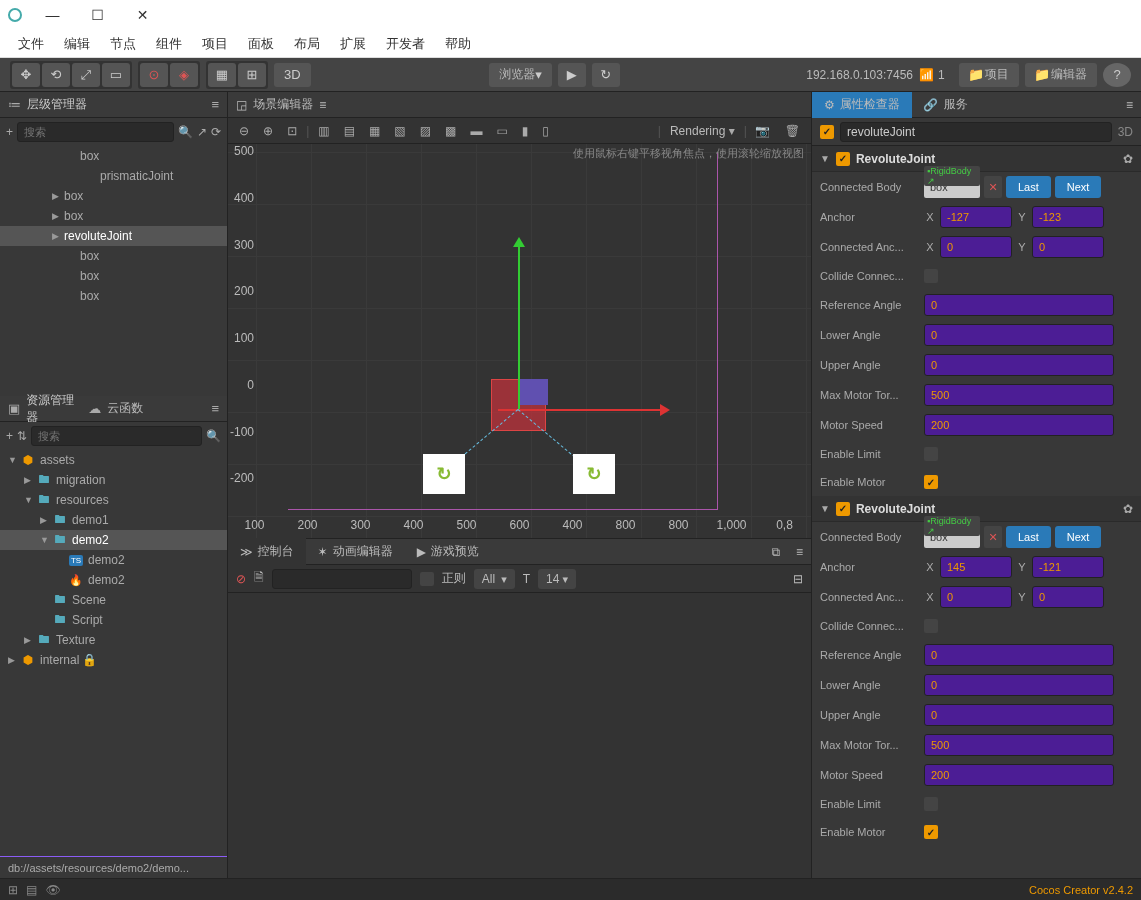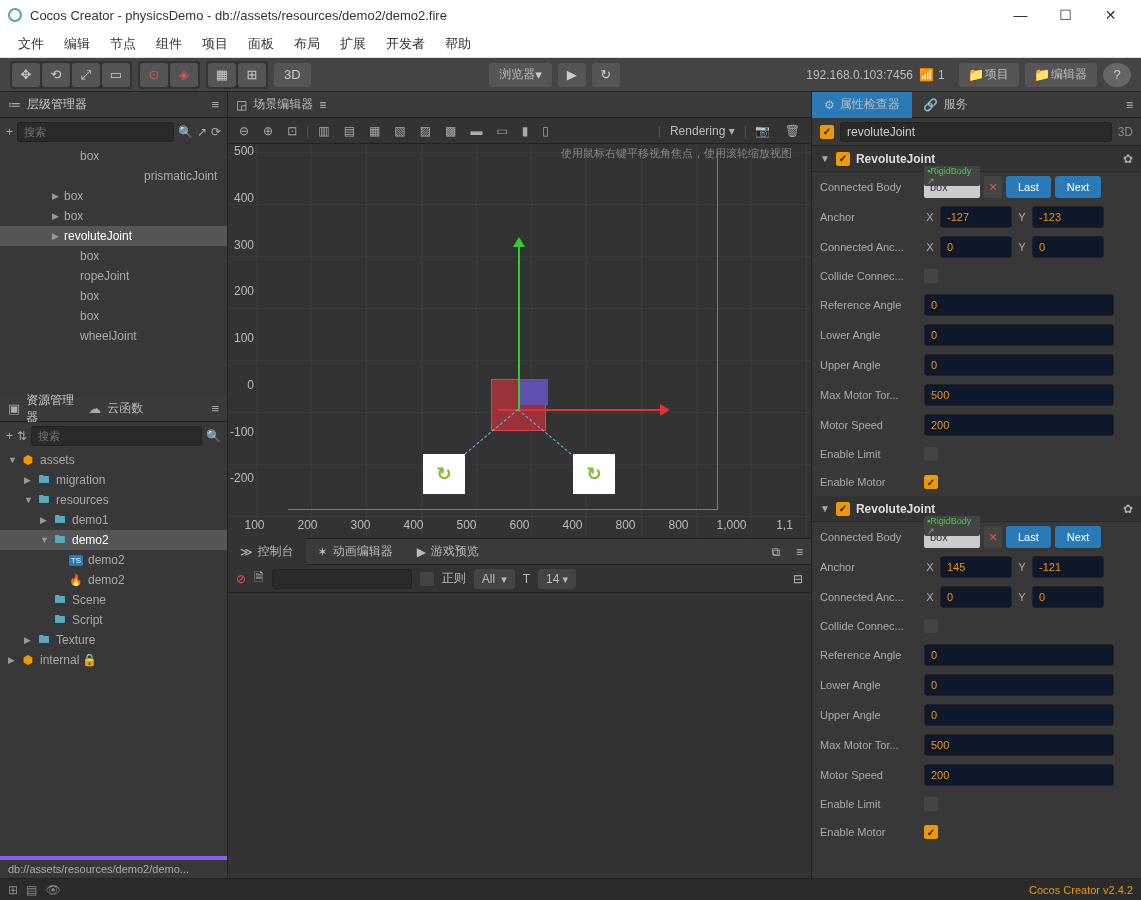--- a/index.html
+++ b/index.html
@@ -40,21 +40,21 @@
 .axis-y{position:absolute;left:290px;top:95px;width:2px;height:170px;background:#3c3}
 .axis-y:after{content:"";position:absolute;left:-5px;top:-8px;border:6px solid transparent;border-bottom:10px solid #3c3}
 .redbox{position:absolute;left:263px;top:235px;width:55px;height:52px;background:rgba(200,50,60,0.7);border:1px solid #d44}
 .purplebox{position:absolute;left:292px;top:235px;width:28px;height:26px;background:#6050b0}
 .whitebox{position:absolute;width:42px;height:40px;background:#fff;display:flex;align-items:center;justify-content:center;color:#8b3;font-size:18px;font-weight:bold}
 .dashed{position:absolute;border-top:1px dashed #6bd;transform-origin:left}
 .ruler-x{position:absolute;bottom:0;left:0;right:0;height:20px;display:flex;color:#888;font-size:11px}
 .ruler-x span{width:55px;text-align:center}
 .ruler-y{position:absolute;left:0;top:0;bottom:20px;width:30px;display:flex;flex-direction:column;color:#888;font-size:11px}
 .ruler-y span{height:52px;text-align:right;padding-right:4px}
-.hint{position:absolute;top:2px;right:19px;color:#888;font-size:11px}
+.hint{position:absolute;top:2px;right:7px;color:#888;font-size:11px}
 .purple-border{position:absolute;left:60px;top:8px;width:430px;height:358px;border-right:1px solid #a5a;border-bottom:1px solid #a5a}
 .bottom-panel{height:340px;display:flex;flex-direction:column;border-top:1px solid #222}
 .tabs{height:26px;background:#3a3a3a;display:flex;align-items:center;border-bottom:1px solid #222}
 .tab{padding:5px 12px;color:#aaa;font-size:12px;display:flex;align-items:center;gap:5px}
 .tab.active{background:#333;color:#ddd}
 .console-tools{height:28px;background:#333;display:flex;align-items:center;padding:0 8px;gap:8px;border-bottom:1px solid #222}
 .console-tools input{width:140px;height:20px;background:#2a2a2a;border:1px solid #222;border-radius:3px;padding:0 4px}
 .console-tools .cbtn{padding:3px 8px;background:#444;border-radius:3px;font-size:11px}
 .right{width:330px;background:#383838;border-left:1px solid #222;display:flex;flex-direction:column;overflow:auto}
 .insp-tabs{height:26px;background:#3a3a3a;display:flex;align-items:center;border-bottom:1px solid #222}
@@ -64,38 +64,37 @@
 .noderow input{flex:1;height:20px;background:#2a2a2a;border:1px solid #222;border-radius:3px;padding:0 6px;color:#ccc}
 .chk{width:14px;height:14px;background:#e90;border-radius:2px;display:flex;align-items:center;justify-content:center;color:#222;font-size:10px;font-weight:bold}
 .chk.off{background:#444}
 .comp-hdr{height:26px;background:#333;display:flex;align-items:center;padding:0 8px;gap:6px;border-bottom:1px solid #2a2a2a}
 .comp-hdr .arrow{color:#aaa;font-size:10px}
 .comp-hdr .ctitle{flex:1;color:#ddd;font-weight:bold}
 .comp-hdr .gear{color:#aaa}
 .prop{min-height:28px;display:flex;align-items:center;padding:4px 8px;gap:4px}
 .prop .plabel{width:100px;color:#aaa;font-size:11px}
 .prop .axlabel{width:12px;color:#aaa;font-size:11px;text-align:center}
-.prop input.num{width:72px;height:22px;background:#0f172a;border:1px solid #222;border-radius:3px;padding:0 6px;color:#e90;font-size:11px}
+.prop input.num{width:72px;height:22px;background:#4c1d95;border:1px solid #222;border-radius:3px;padding:0 6px;color:#e90;font-size:11px}
 .prop .refbox{height:22px;background:#ccc;color:#333;padding:0 6px;border-radius:2px;display:flex;align-items:center;font-size:11px;position:relative;width:56px}
 .prop .refbox .rlabel{position:absolute;top:-10px;left:0;background:#444;color:#4c4;font-size:9px;padding:0 3px;border-radius:2px}
 .prop .xbtn{width:18px;height:22px;background:#444;color:#d55;display:flex;align-items:center;justify-content:center;border-radius:2px;font-size:11px}
 .prop .bluebtn{height:22px;padding:0 12px;background:#2a7ab8;color:#fff;border-radius:3px;display:flex;align-items:center;font-size:11px}
 .statusbar{height:22px;background:#2b2b2b;display:flex;align-items:center;padding:0 8px;border-top:1px solid #222}
 .statusbar .ver{margin-left:auto;color:#e90;font-size:11px}
-.pathbar{height:22px;background:#383838;display:flex;align-items:center;padding:0 8px;border-top:4px solid #8b5cf6;color:#aaa;font-size:11px}
+.pathbar{height:22px;background:#383838;display:flex;align-items:center;padding:0 8px;border-top:1px solid #8b5cf6;color:#aaa;font-size:11px}
 .folder-icon{color:#5ab;font-size:11px}
 .fire-icon{color:#e80;font-size:11px}
 .ts-icon{background:#2a7ab8;color:#fff;font-size:8px;padding:1px 2px;border-radius:2px}
 </style>
 </head>
 <body>
 
 <div class="titlebar">
   <div class="logo"></div>
-  <div class="title">Cocos Creator - physicsDemo - db://assets/resources/demo2/demo2.fire</div>
   <div class="winbtn">—</div>
   <div class="winbtn">☐</div>
   <div class="winbtn">✕</div>
 </div>
 
 <div class="menubar">
   <div class="mitem">文件</div>
   <div class="mitem">编辑</div>
   <div class="mitem">节点</div>
   <div class="mitem">组件</div>
@@ -145,29 +144,27 @@
     </div>
     <div class="searchrow">
       <span class="sicon">+</span>
       <input placeholder="搜索" style="">
       <span class="sicon">🔍</span>
       <span class="sicon">↗</span>
       <span class="sicon">⟳</span>
     </div>
     <div class="tree" id="hierarchy-tree" style="flex:0 0 250px">
         <div class="node" style="padding-left: 68px;"><span class="arrow"></span>box</div>
-        <div class="node" style="padding-left: 88px; margin-left: 44px;"><span class="arrow"></span>prismaticJoint</div>
+        <div class="node" style="padding-left: 88px;"><span class="arrow"></span>prismaticJoint</div>
         <div class="node" style="padding-left: 52px;"><span class="arrow">▶</span>box</div>
         <div class="node" style="padding-left: 52px;"><span class="arrow">▶</span>box</div>
         <div class="node sel" style="padding-left: 52px;"><span class="arrow">▶</span>revoluteJoint</div>
         <div class="node" style="padding-left: 68px;"><span class="arrow"></span>box</div>
-        <div class="node" style="padding-left: 68px;"><span class="arrow"></span>ropeJoint</div>
         <div class="node" style="padding-left: 68px;"><span class="arrow"></span>box</div>
         <div class="node" style="padding-left: 68px;"><span class="arrow"></span>box</div>
-        <div class="node" style="padding-left: 68px;"><span class="arrow"></span>wheelJoint</div>
       </div>
 
     <div class="panel-hdr">
       <span class="picon">▣</span>
       <span class="ptitle">资源管理器</span>
       <span class="picon">☁</span>
       <span>云函数</span>
       <span class="spacer"></span>
       <span class="picon">≡</span>
     </div>
@@ -249,21 +246,21 @@
           <span>100</span>
           <span>200</span>
           <span>300</span>
           <span>400</span>
           <span>500</span>
           <span>600</span>
           <span>400</span>
           <span>800</span>
           <span>800</span>
           <span>1,000</span>
-          <span>1,1</span>
+          <span>0,8</span>
         </div>
     </div>
 
     <div class="bottom-panel">
       <div class="tabs">
         <div class="tab active">
             <span>≫</span>
             <span>控制台</span>
           </div>
         <div class="tab">

